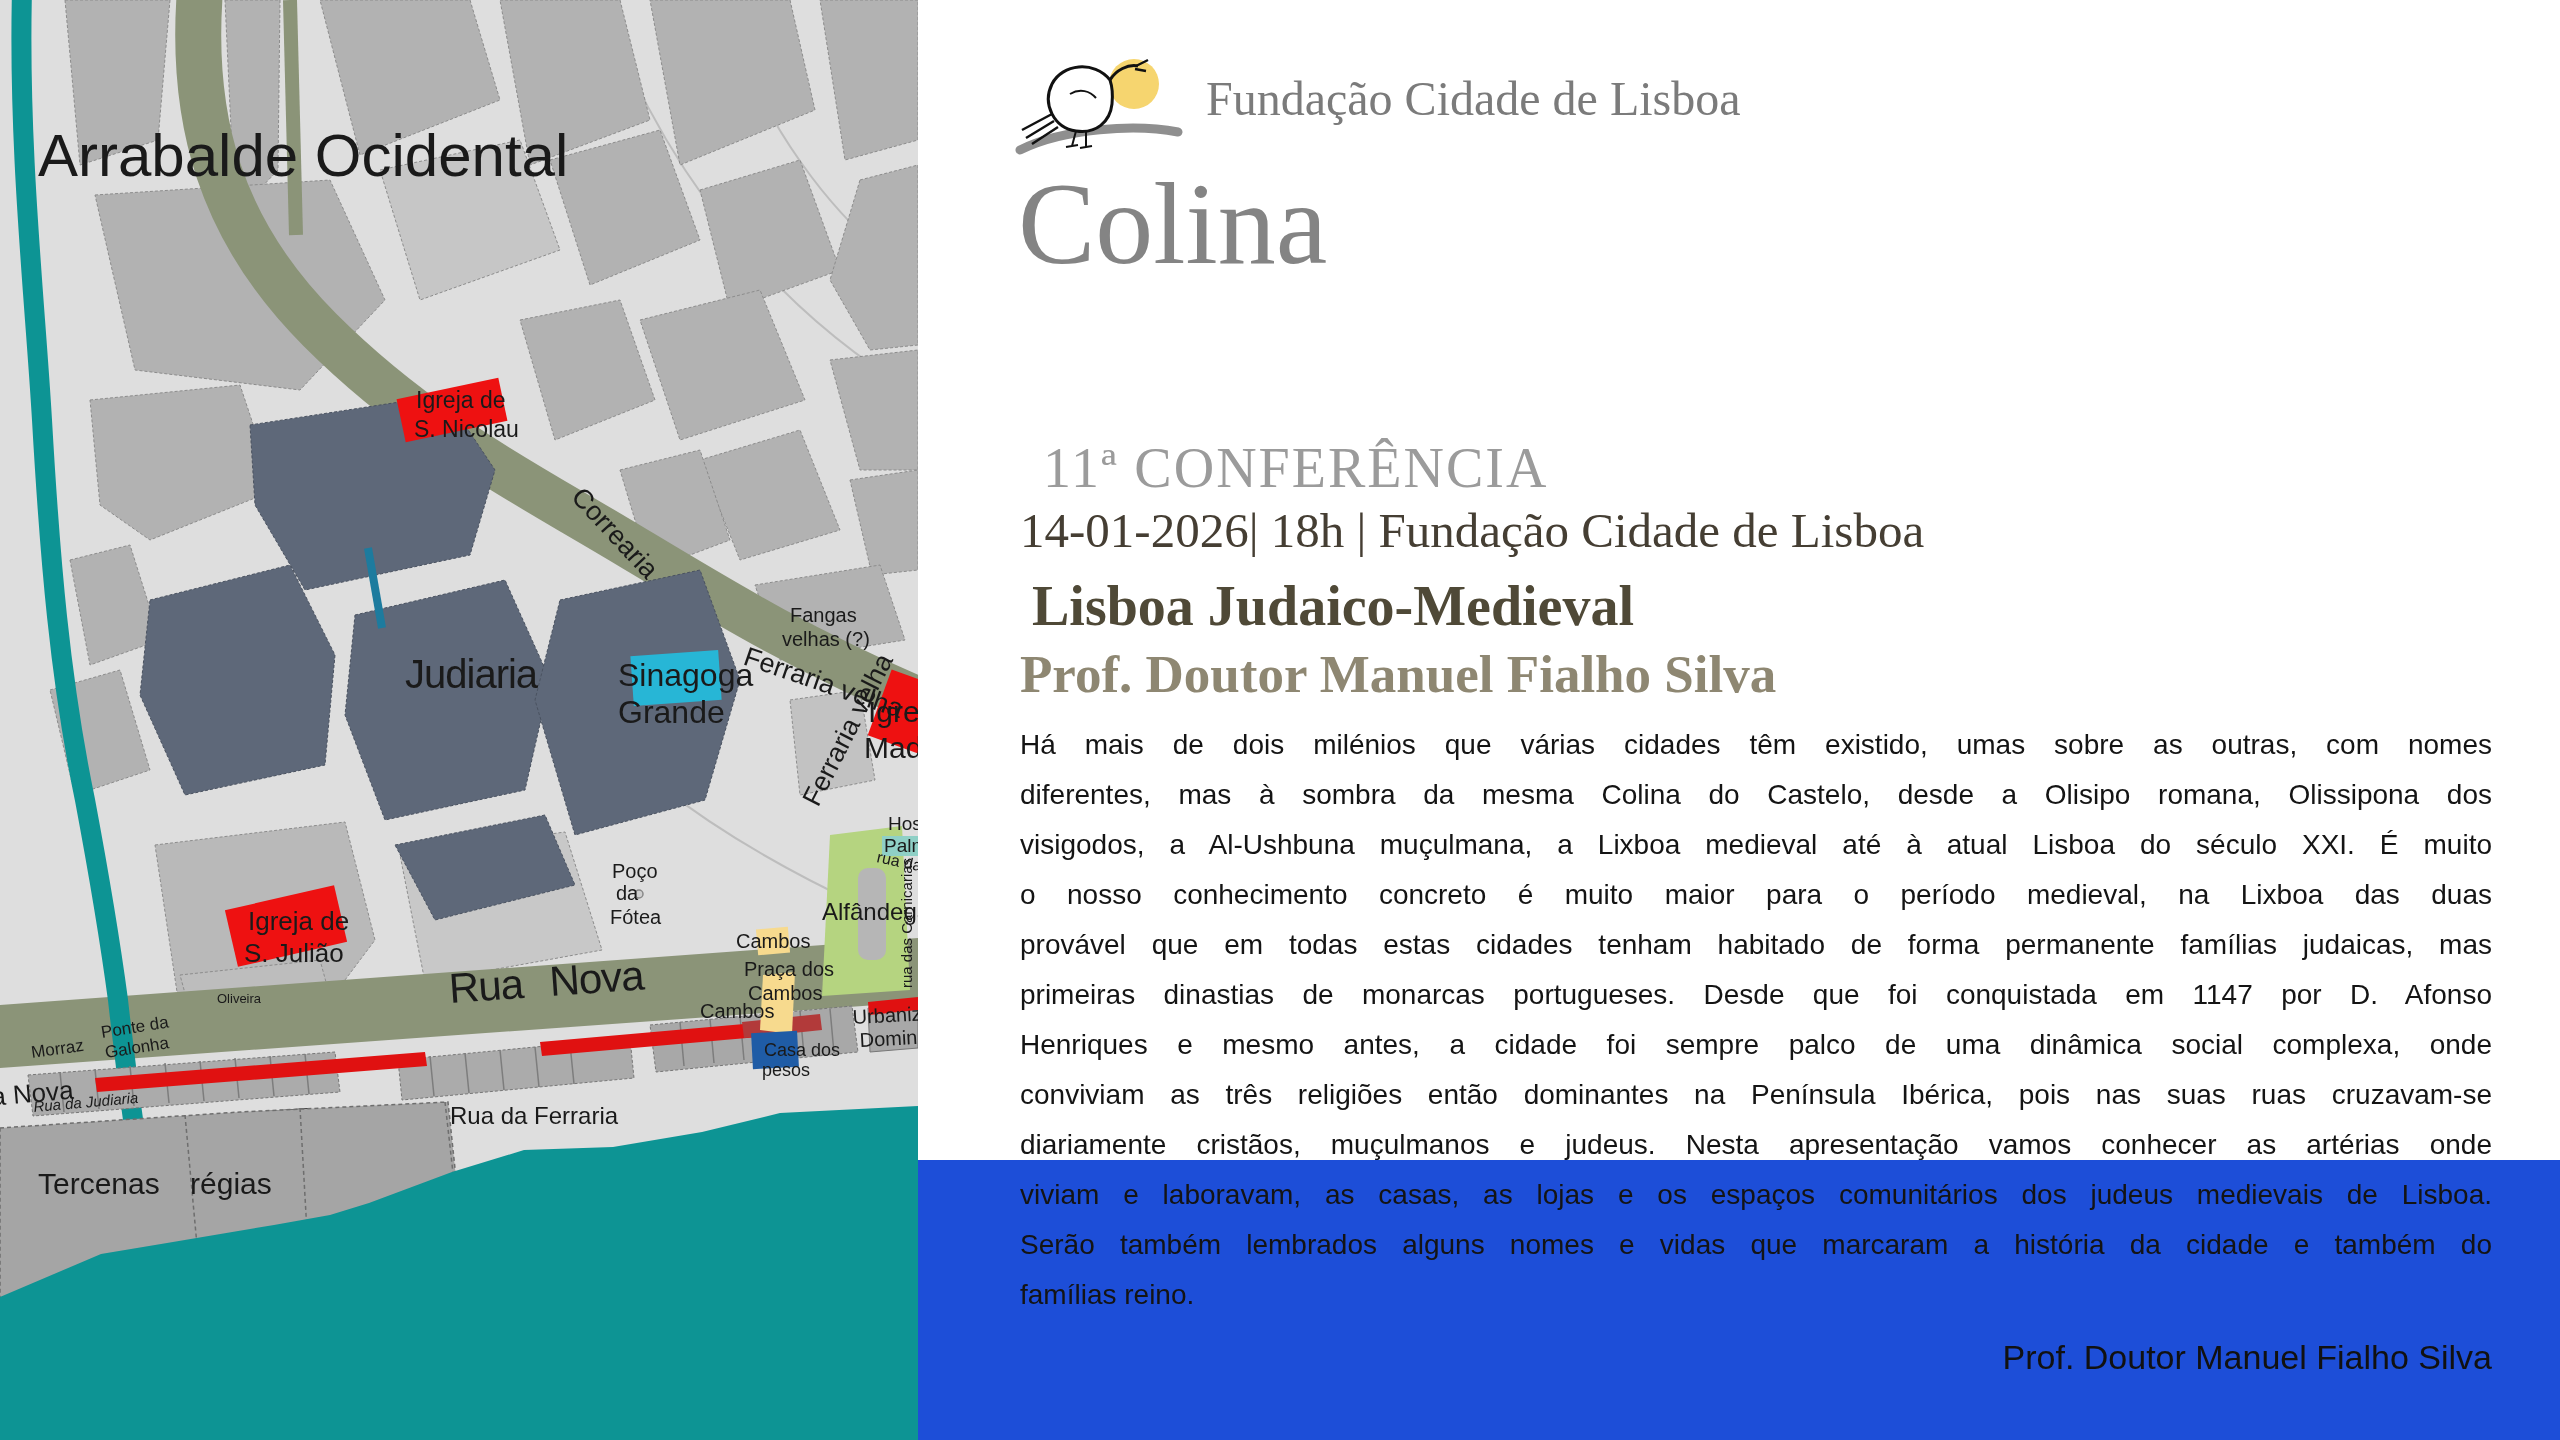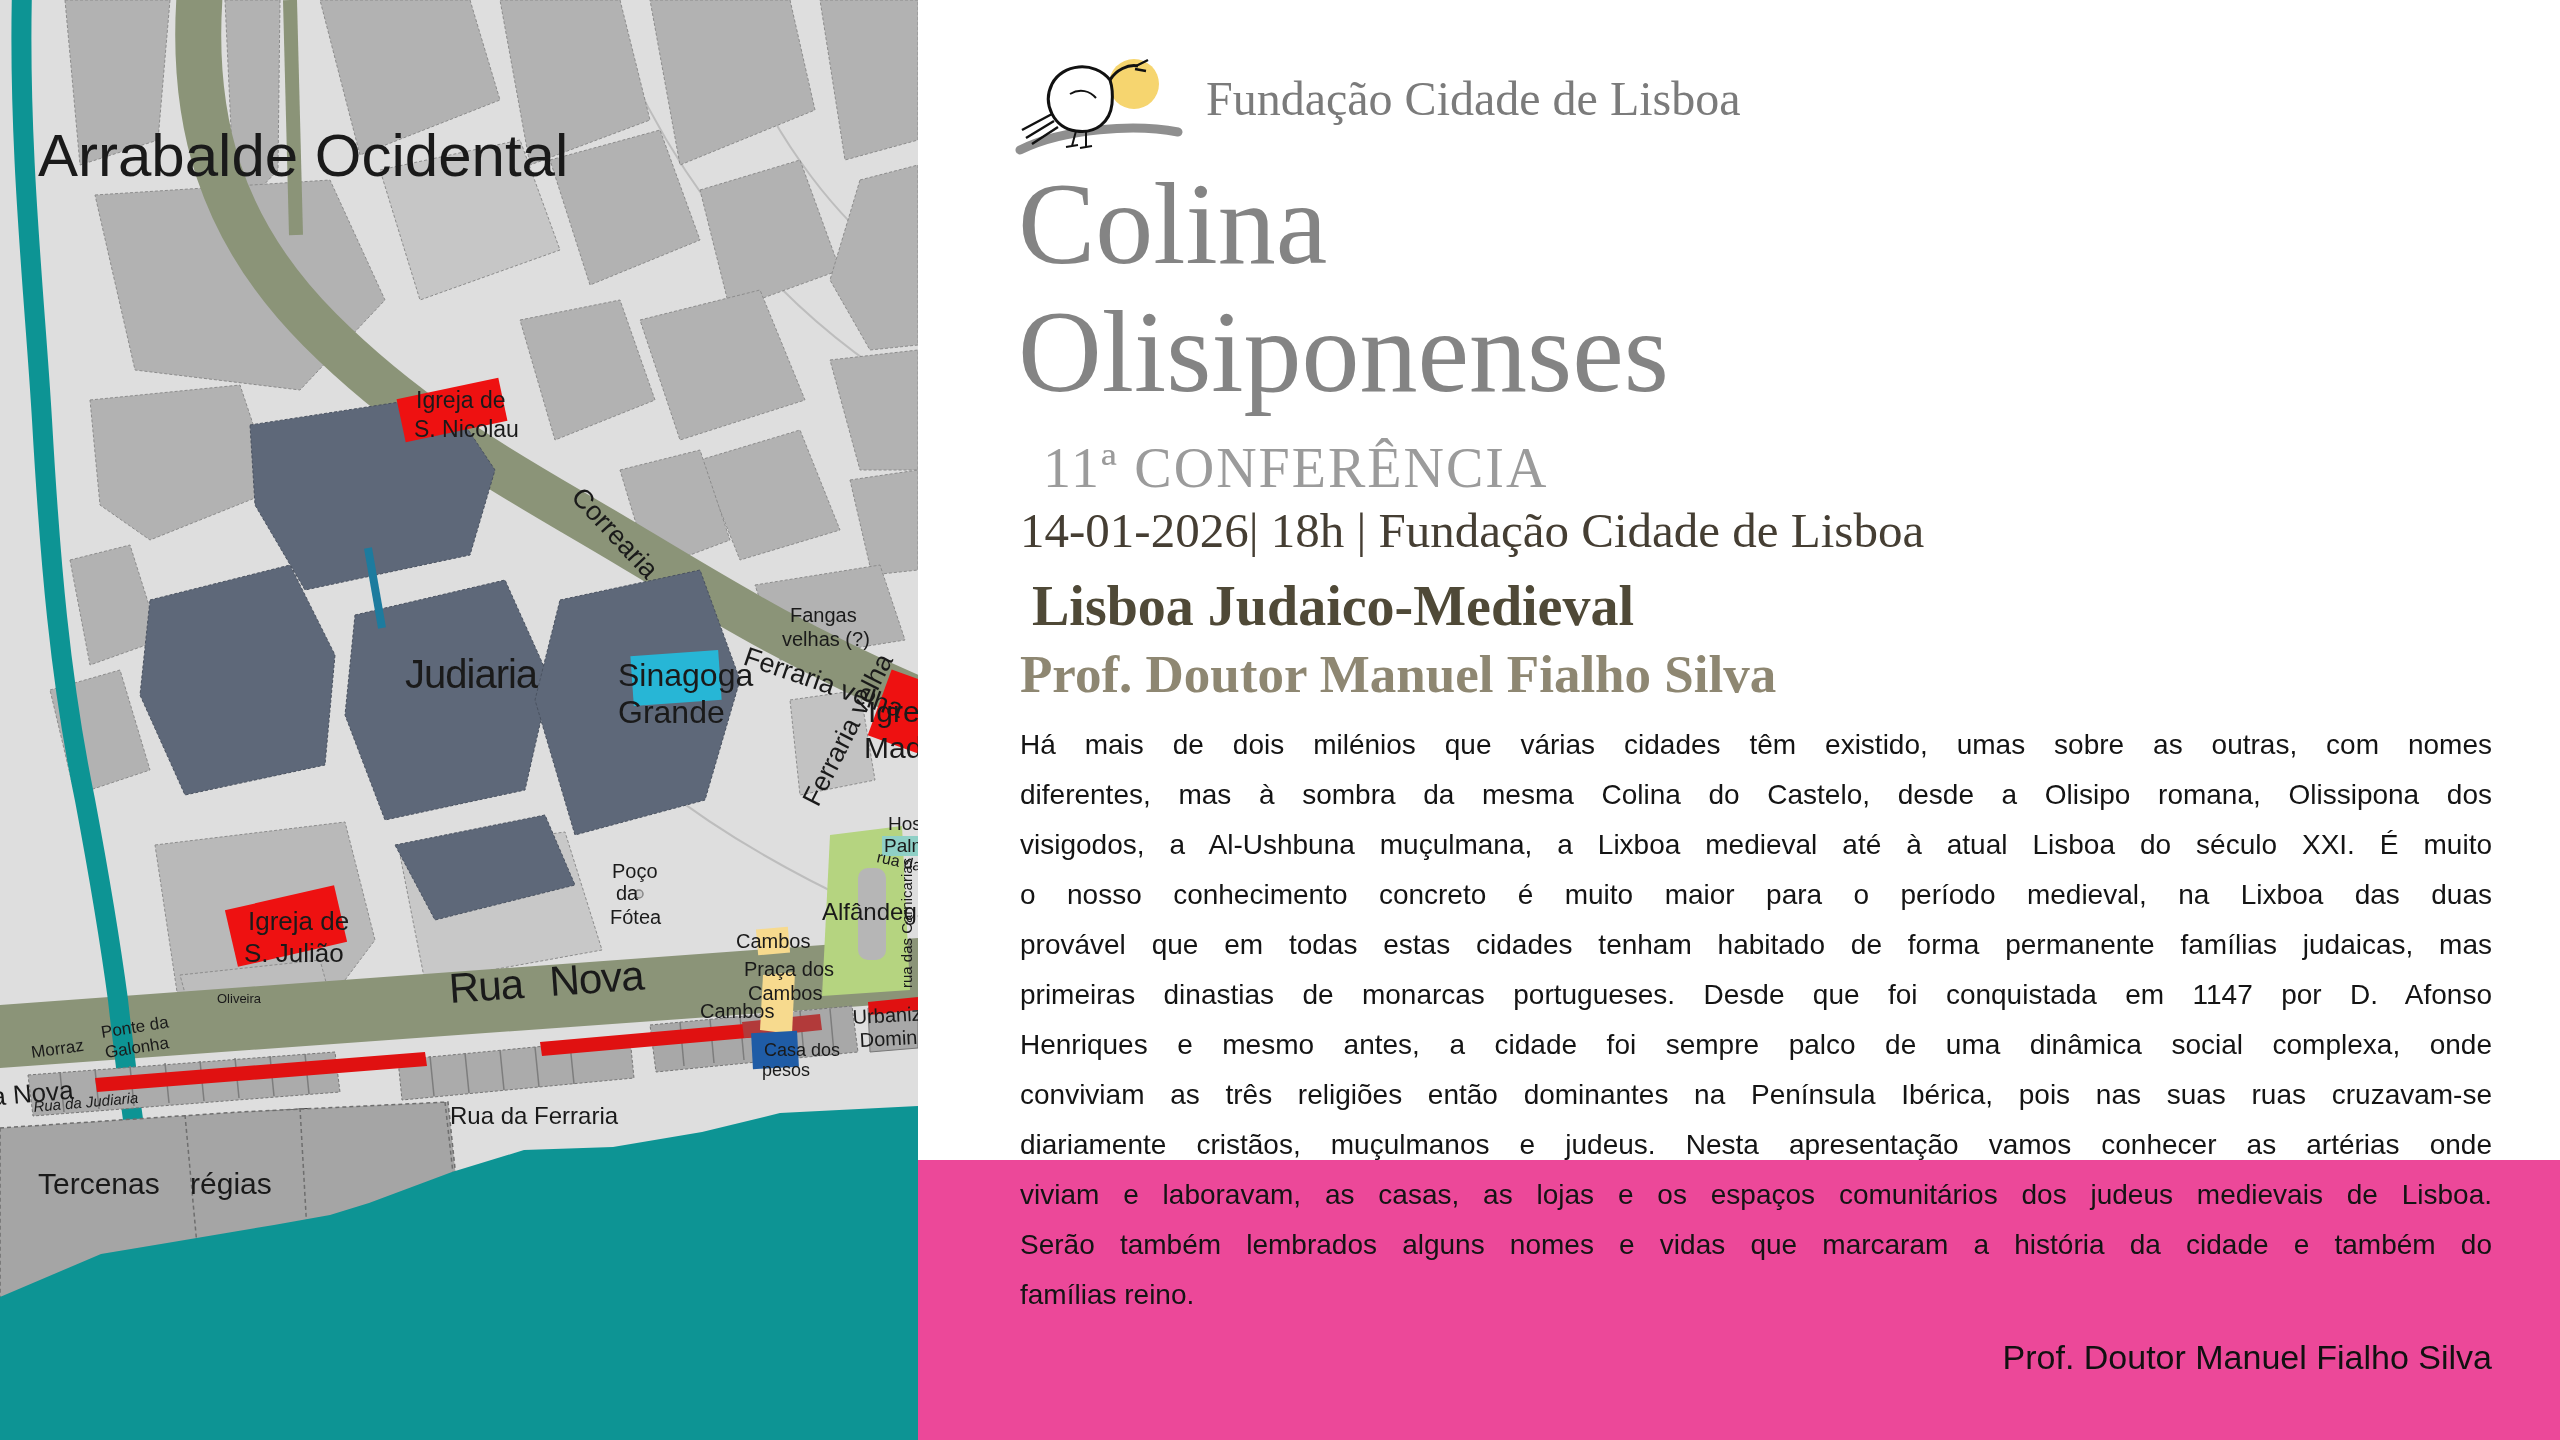--- a/index.html
+++ b/index.html
@@ -1,16 +1,16 @@
 <!DOCTYPE html>
 <html><head>
 <meta charset="utf-8">
 <style>
   html,body{margin:0;padding:0;background:#ffffff;}
-  .page{position:relative;width:2560px;height:1440px;background:#ec4899;overflow:hidden;
+  .page{position:relative;width:2560px;height:1440px;background:#1d4ed8;overflow:hidden;
         font-family:"Liberation Sans",sans-serif;}
   .map-wrap{position:absolute;left:0;top:0;width:918px;height:1440px;}
   .map-wrap svg{display:block;font-family:"Liberation Sans",sans-serif;}
   .panel{position:absolute;left:918px;top:0;width:1642px;height:1160px;background:#fff;}
   .logo{position:absolute;left:96px;top:36px;display:flex;align-items:center;gap:22px;}
   .logo-text{font-family:"Liberation Serif",serif;font-size:48px;color:#7b7b7b;white-space:nowrap;}
   .title{position:absolute;left:100px;top:160px;font-family:"Liberation Serif",serif;
          font-size:116px;line-height:128px;color:#848484;}
   .conf{position:absolute;left:102px;top:436px;font-family:"Liberation Serif",serif;
         font-size:56px;color:#9b9b9b;letter-spacing:2px;margin-left:23px;}
@@ -178,21 +178,20 @@
         <path d="M122,30 L134,24 M121,33 L132,35" stroke="#111" stroke-width="2.5" fill="none"></path>
         <path d="M56,58 C66,52 76,55 82,62" stroke="#111" stroke-width="2" fill="none"></path>
         <path d="M38,78 L8,94 M40,85 L12,102 M44,91 L18,108" stroke="#111" stroke-width="2.5" fill="none"></path>
         <path d="M62,95 L58,110 M72,96 L72,111 M52,111 L64,109 M66,112 L78,110" stroke="#111" stroke-width="2" fill="none"></path>
       </svg>
       <div class="logo-text">Fundação Cidade de Lisboa</div>
     </div>
 
     <div class="title">
       <div>Colina</div>
-      <div>Olisiponenses</div>
     </div>
 
     <div class="conf">11ª CONFERÊNCIA</div>
     <div class="datetime">14-01-2026| 18h | Fundação Cidade de Lisboa</div>
     <div class="lecture">Lisboa Judaico-Medieval</div>
     <div class="speaker">Prof. Doutor Manuel Fialho Silva</div>
 
     <div class="abstract">
       <div class="abs-line">Há mais de dois milénios que várias cidades têm existido, umas sobre as outras, com nomes</div>
       <div class="abs-line">diferentes, mas à sombra da mesma Colina do Castelo, desde a Olisipo romana, Olissipona dos</div>

